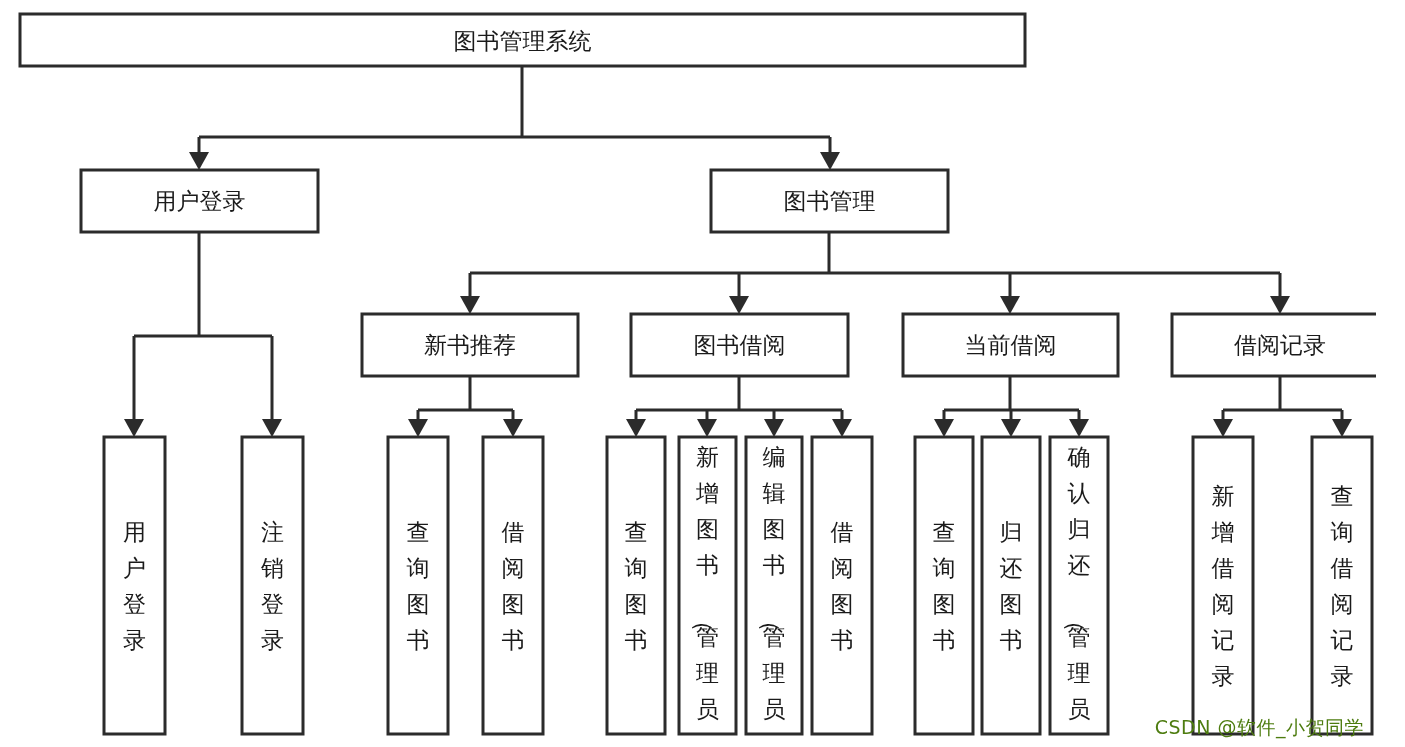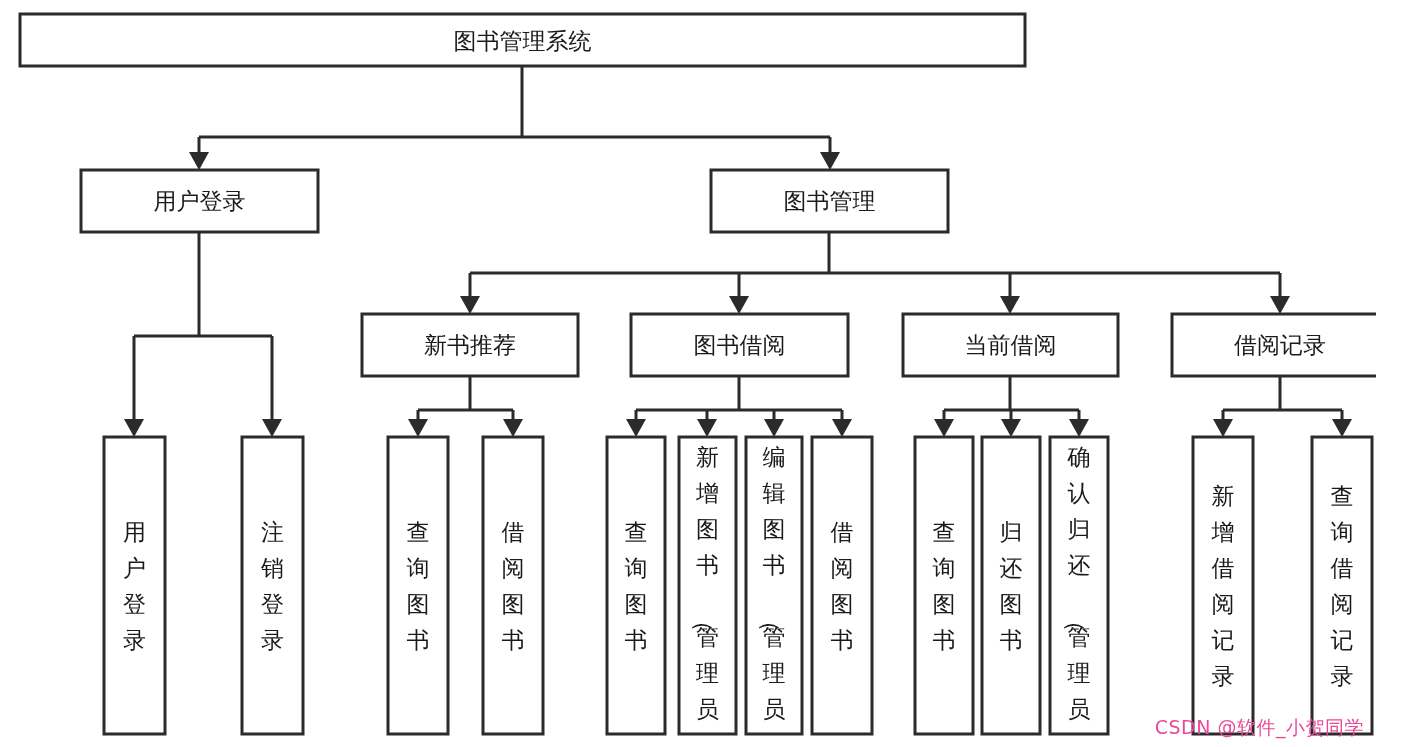--- a/index.html
+++ b/index.html
@@ -52,21 +52,21 @@
     font-family: "DejaVu Sans", "Liberation Sans", sans-serif;
     font-size: 23px;
     text-anchor: middle;
   }
   .watermark {
     position: absolute;
     right: 12px;
     bottom: 6px;
     font-family: "DejaVu Sans", "Liberation Sans", sans-serif;
     font-size: 19px;
-    color: #ec4899;
+    color: #4d7c0f;
     white-space: nowrap;
     letter-spacing: 0.5px;
     pointer-events: none;
   }
 </style>
 </head>
 <body>
 
 <div id="diagram-root">
 

